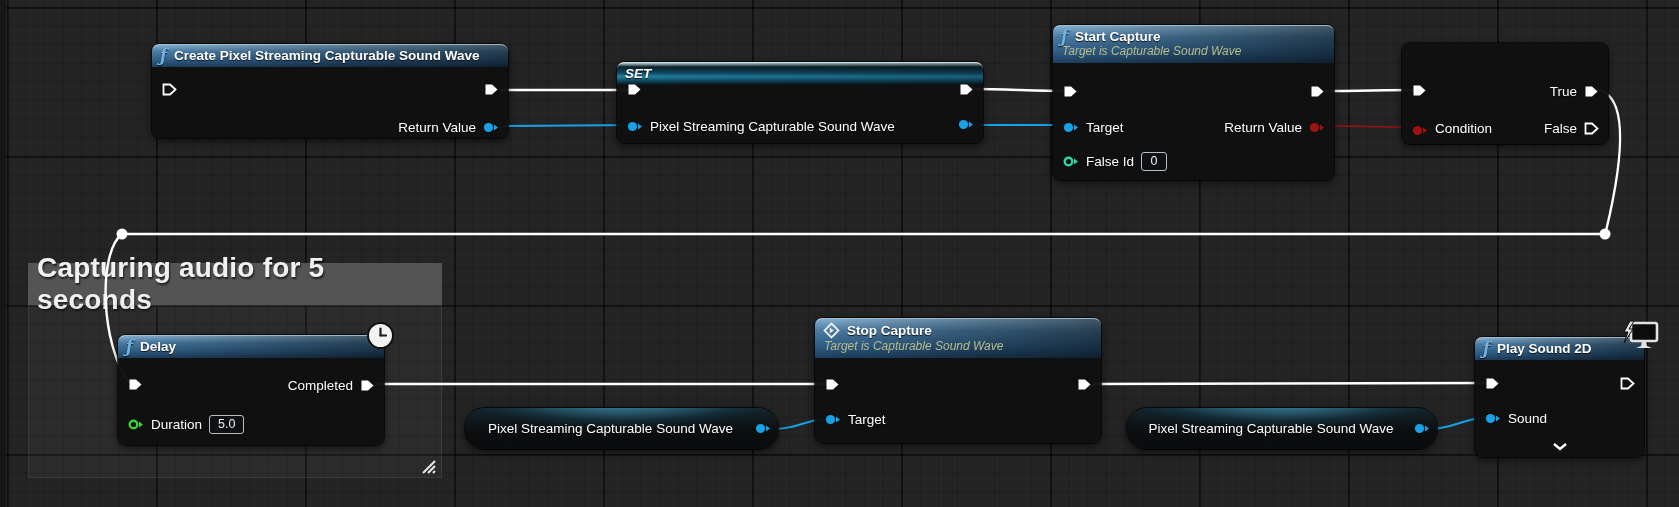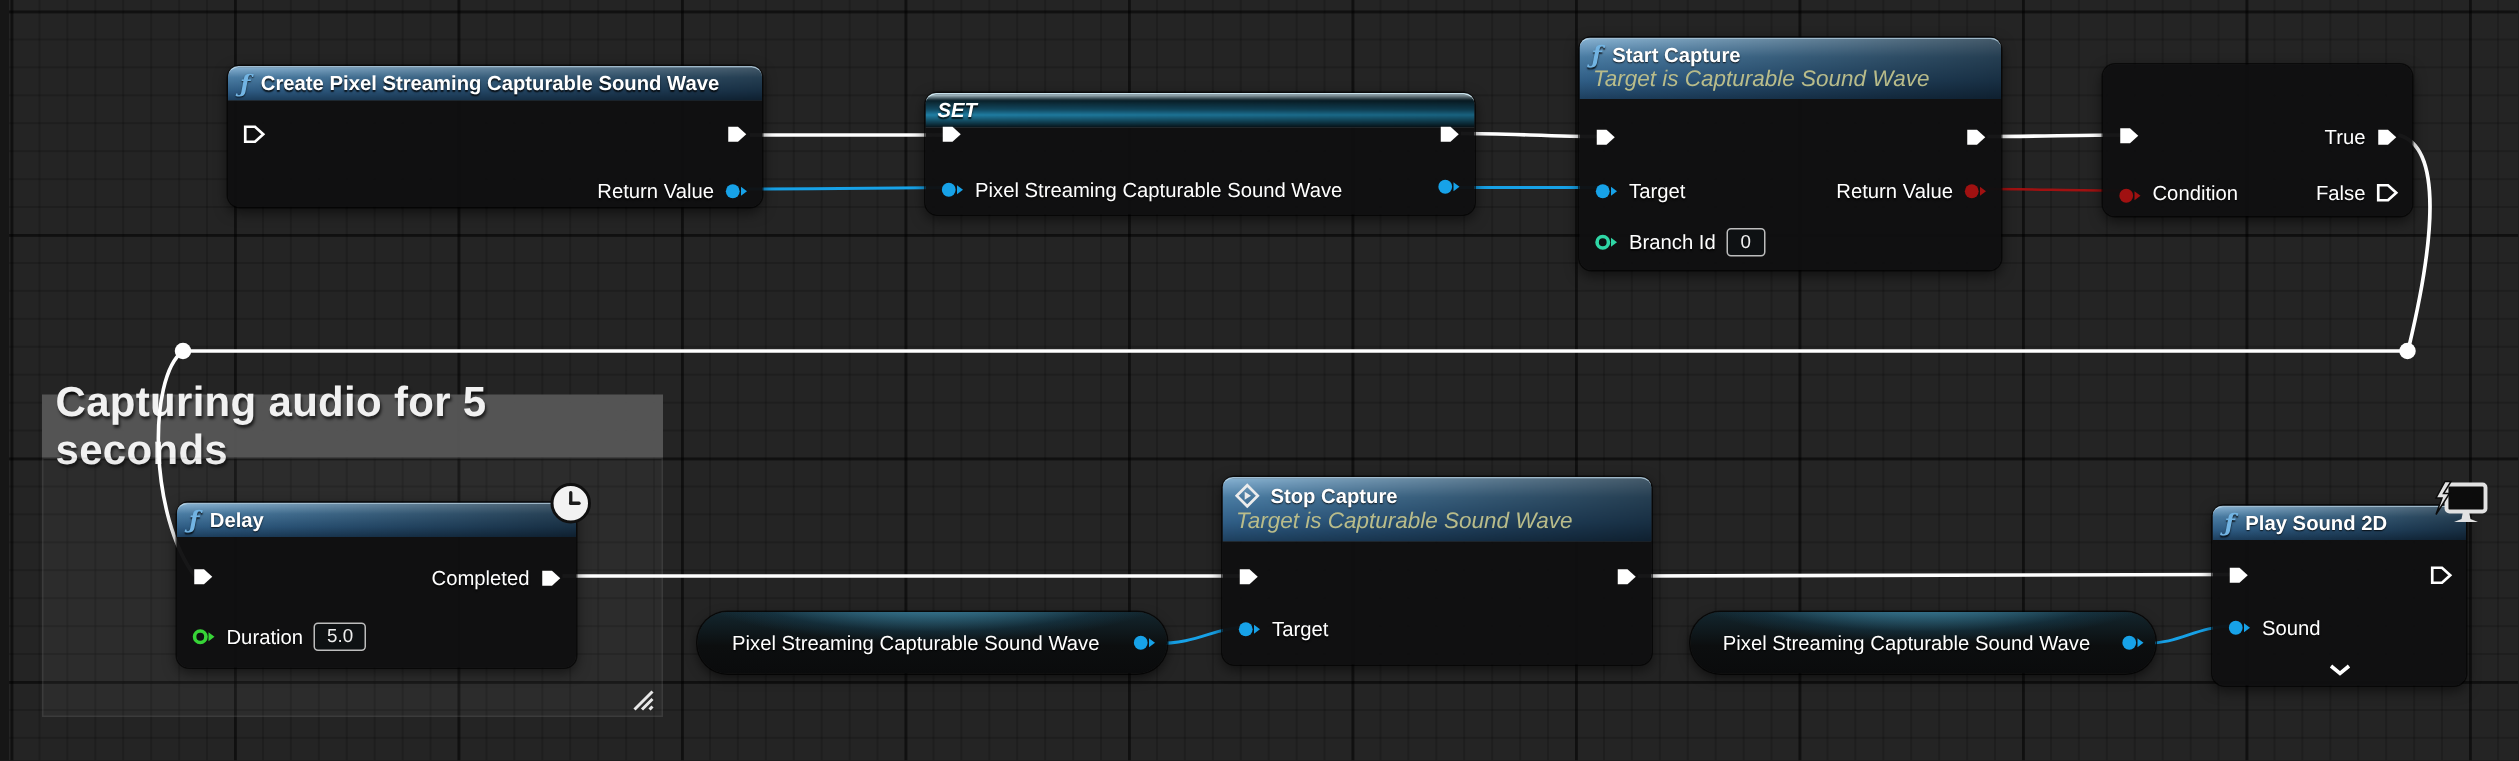--- a/index.html
+++ b/index.html
@@ -60,21 +60,21 @@
     background:
       linear-gradient(90deg, rgba(0,0,0,0) 0%, rgba(0,0,0,0.45) 100%),
       linear-gradient(180deg,#ededed 0%,#a3a3a3 20%,#606060 58%,#333 100%);
     border-top:1px solid rgba(240,240,240,0.9);
   }
   .title-row{display:flex;align-items:center;gap:7px;font-weight:bold;
     text-shadow:0 1px 1px rgba(0,0,0,0.8);white-space:nowrap;}
   .title-center{font-style:italic;}
   .f-glyph{font-family:"DejaVu Serif",serif;font-style:italic;font-weight:bold;
     color:#72b4e3;font-size:16px;line-height:13px;}
-  .subtitle{font-style:italic;color:#b9bc8a;font-size:15px;margin:0 0 1px 1px;
+  .subtitle{font-style:italic;color:#b9bc8a;font-size:12px;margin:0 0 1px 1px;
     white-space:nowrap;}
   .row{position:absolute;display:flex;align-items:center;gap:7px;white-space:nowrap;}
   .lbl{text-shadow:0 1px 1px rgba(0,0,0,0.7);}
   .valbox{
     border:1px solid #bdbdbd;border-radius:3px;background:#0e1113;color:#eee;
     font-size:12.5px;line-height:17px;padding:0 8px;min-width:8px;text-align:center;
   }
   .pin{display:block;}
 
   
@@ -217,21 +217,21 @@
       <svg class="pin" width="16" height="11">
         <circle cx="5.5" cy="5.5" r="4.6" fill="#a01111"></circle>
           <path d="M11,2.5 L15,5.5 L11,8.5 Z" fill="#a01111"></path>
       </svg>
     </div>
     <div class="row" style="left:10px;top:127px;">
       <svg class="pin" width="16" height="11">
         <circle cx="5.5" cy="5.5" r="3.8" fill="#0d1112" stroke="#2fd6a5" stroke-width="2.4"></circle>
           <path d="M11,2.5 L15,5.5 L11,8.5 Z" fill="#2fd6a5"></path>
       </svg>
-      <span class="lbl">Branch Id</span>
+      <span class="lbl">False Id</span>
       <span class="valbox">0</span>
     </div>
   </div>
 
   <div class="node" style="left:1402px;top:43px;width:206px;height:101px;">
     <div class="row" style="left:10px;top:41px;">
       <svg class="pin" width="15" height="13">
           <path d="M1.5,1.5 L8,1.5 L13.5,6.5 L8,11.5 L1.5,11.5 Z" fill="#fff"></path>
         </svg>
     </div>

